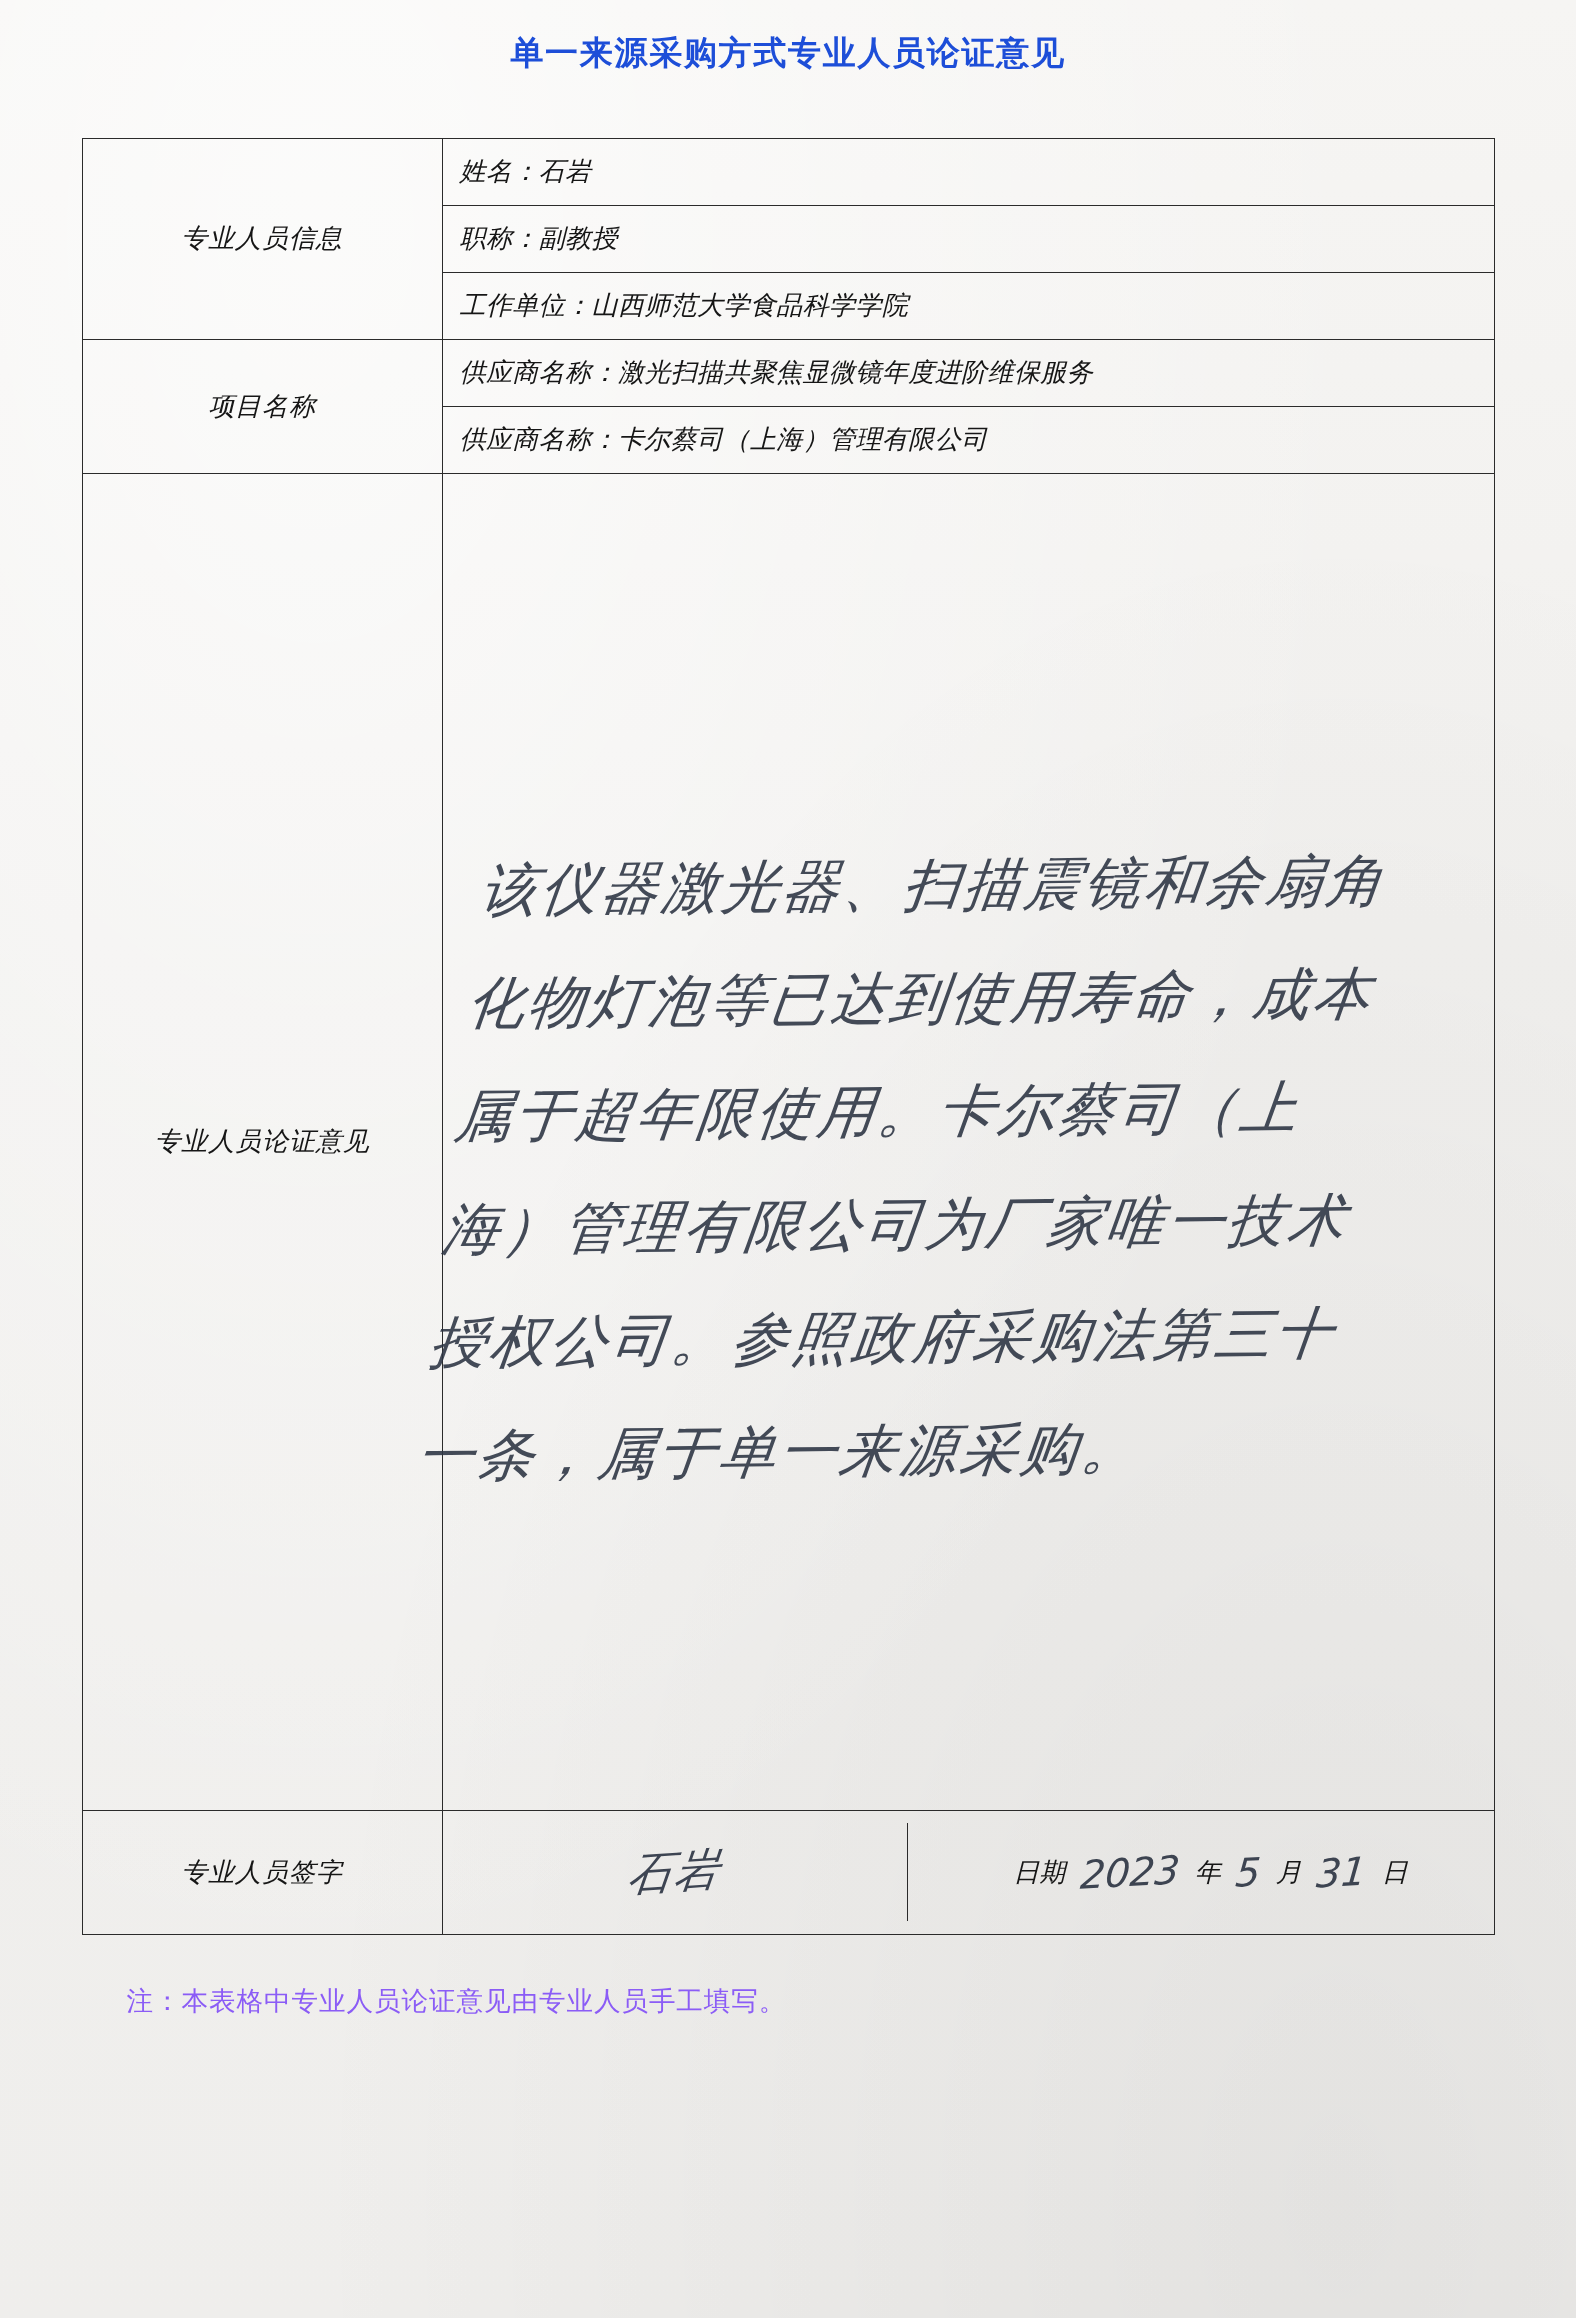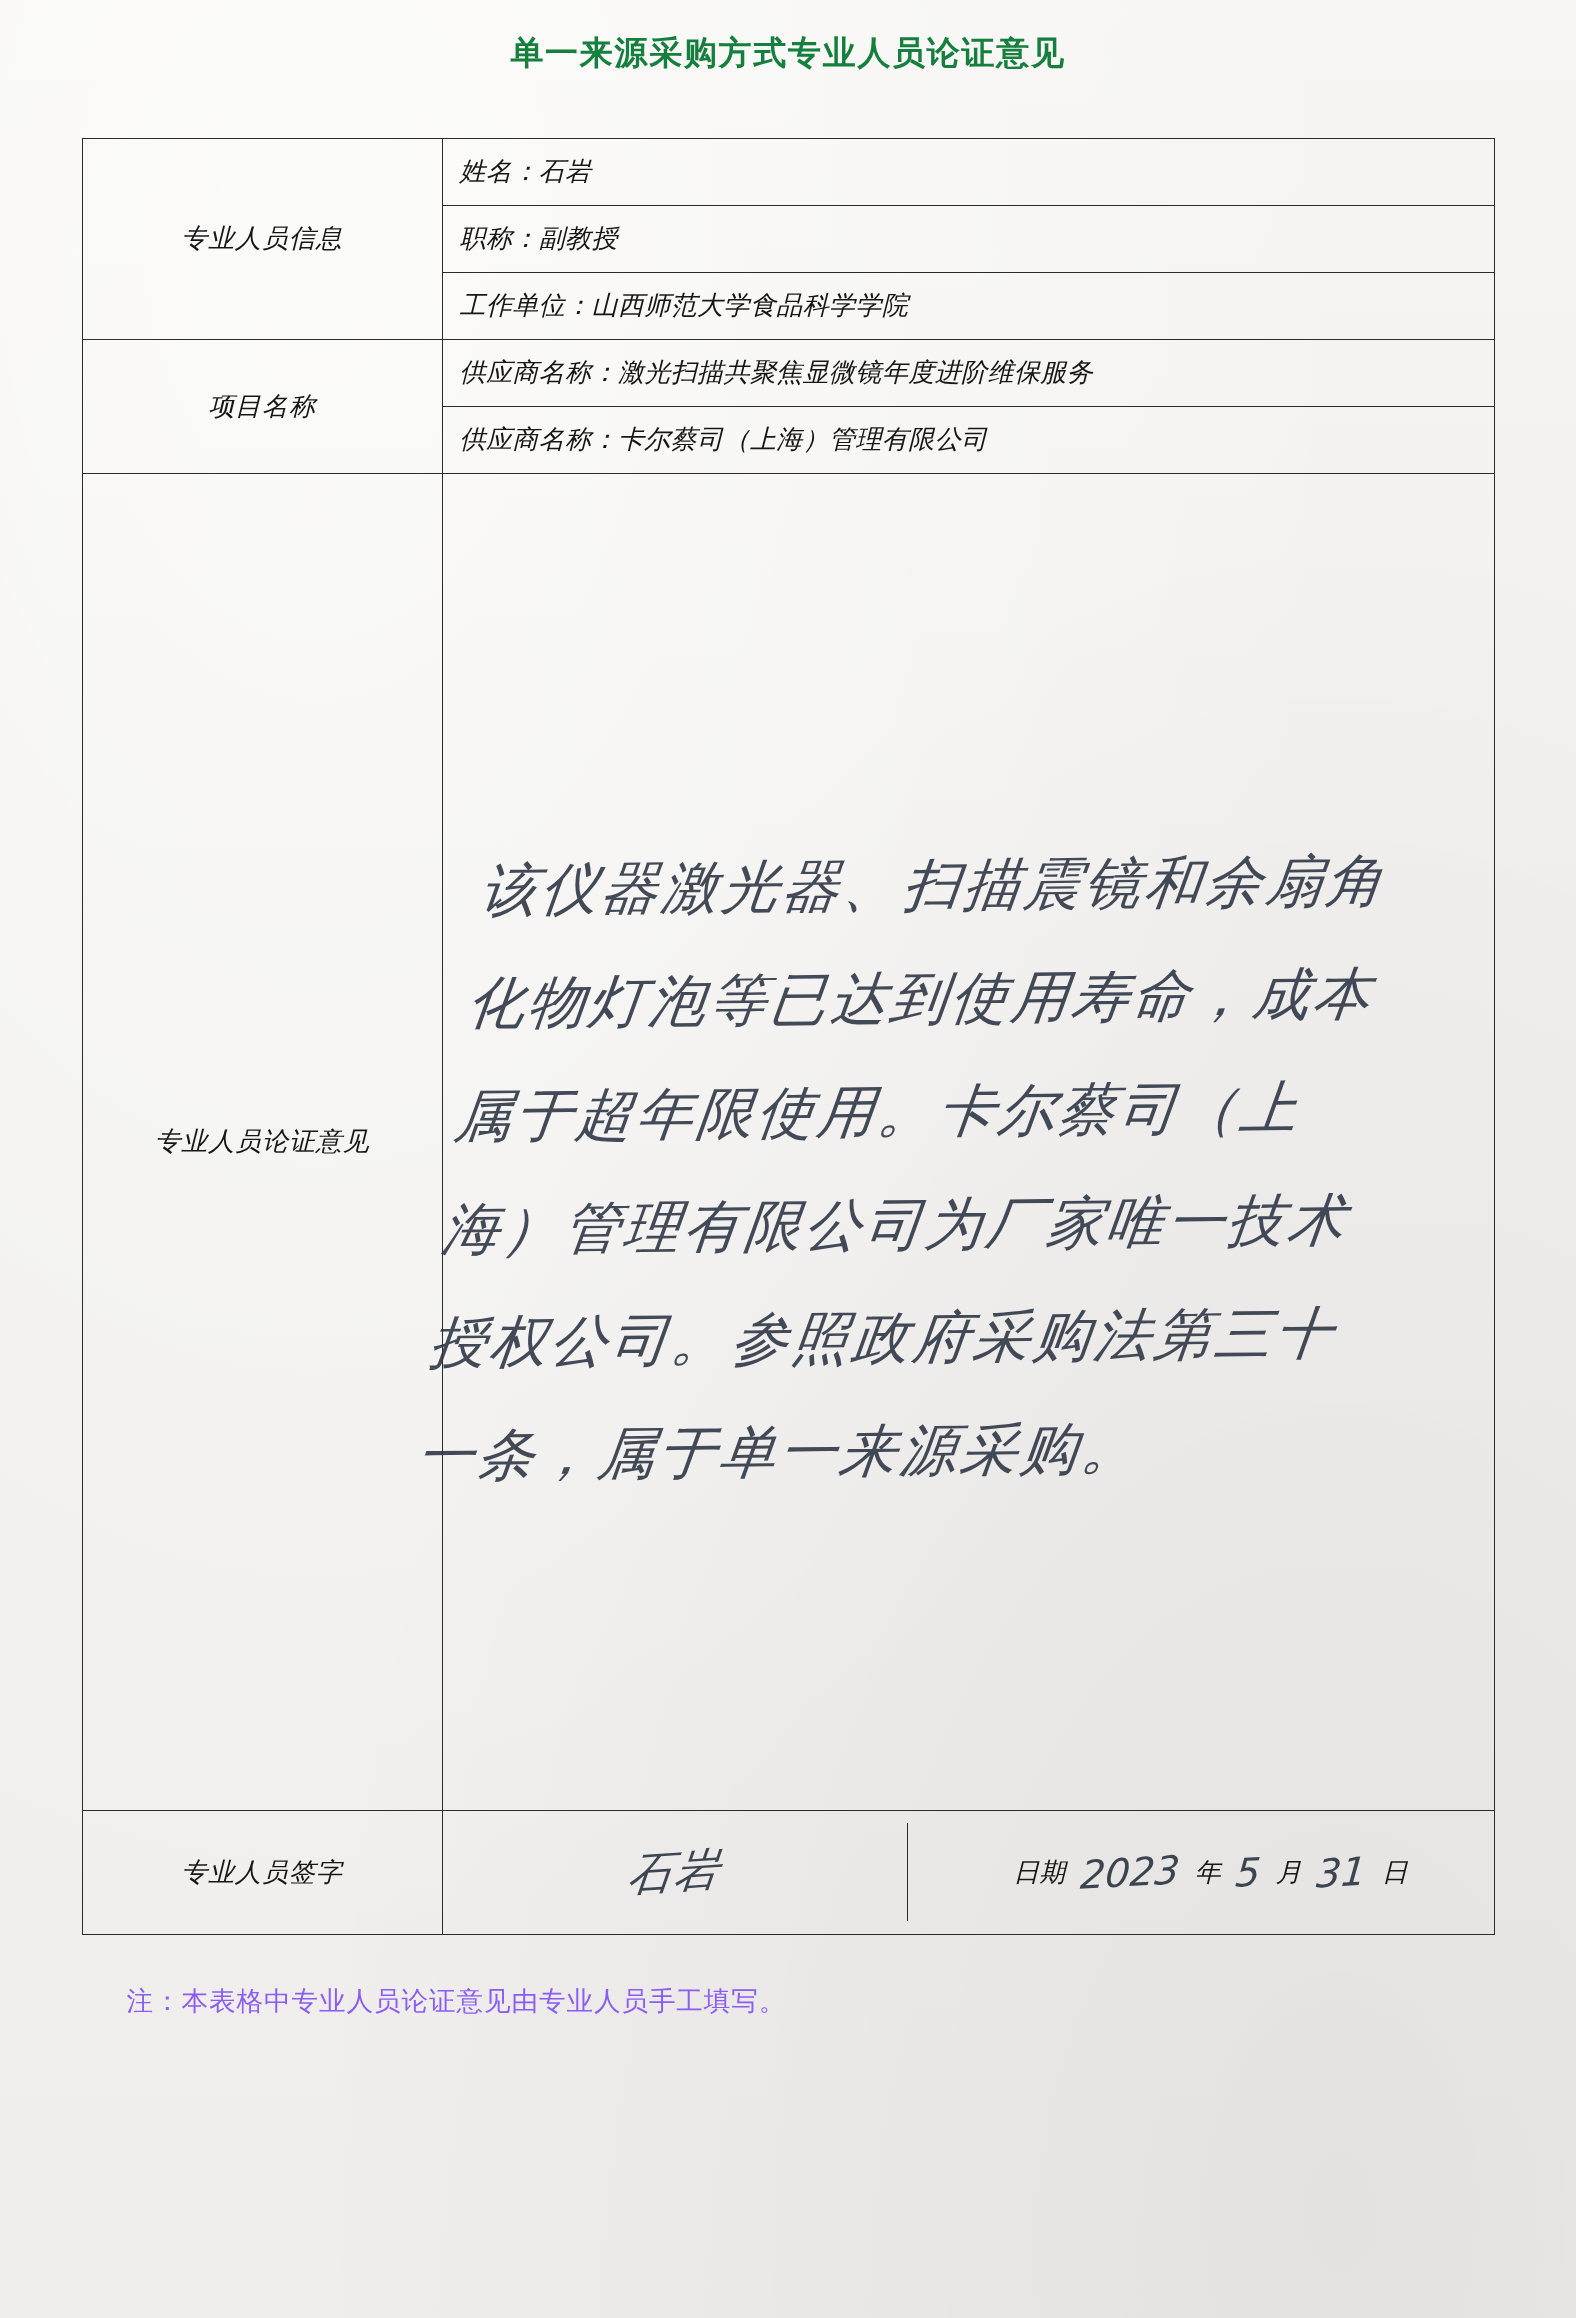--- a/index.html
+++ b/index.html
@@ -35,21 +35,21 @@
     left: 0; top: 0; right: 0; bottom: 0;
     padding: 0 81px;
     box-sizing: border-box;
   }
 
   .doc-title {
     text-align: center;
     font-size: 33px;
     font-weight: bold;
     letter-spacing: 1.7px;
-    color: #15803d;
+    color: #1d4ed8;
     padding-top: 31px;
     padding-bottom: 8.6px;
     font-family: "Liberation Serif", "DejaVu Serif", serif;
   }
 
   table.form {
     width: 1413px;
     margin: 53px auto 0 auto;
     border-collapse: collapse;
     table-layout: fixed;

